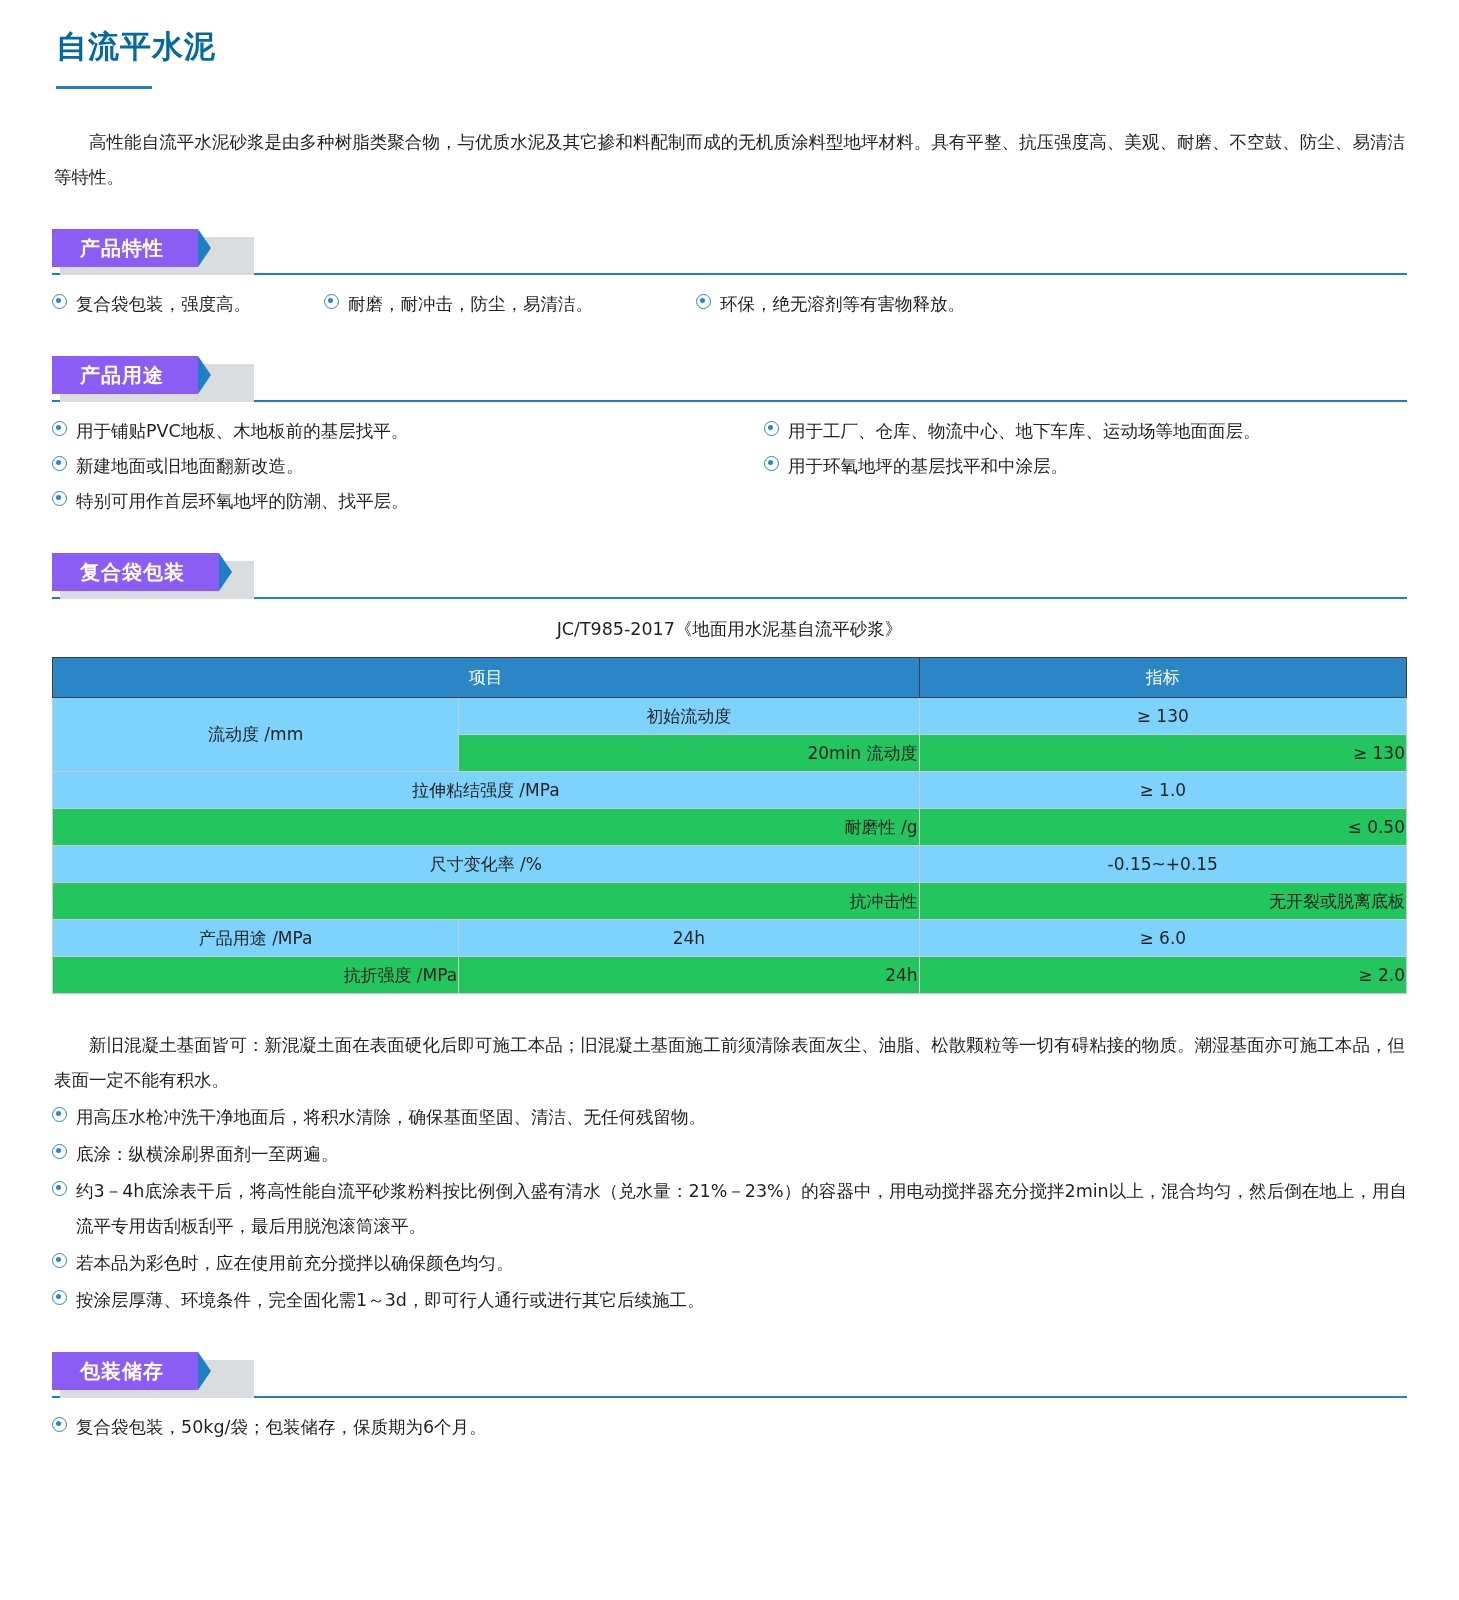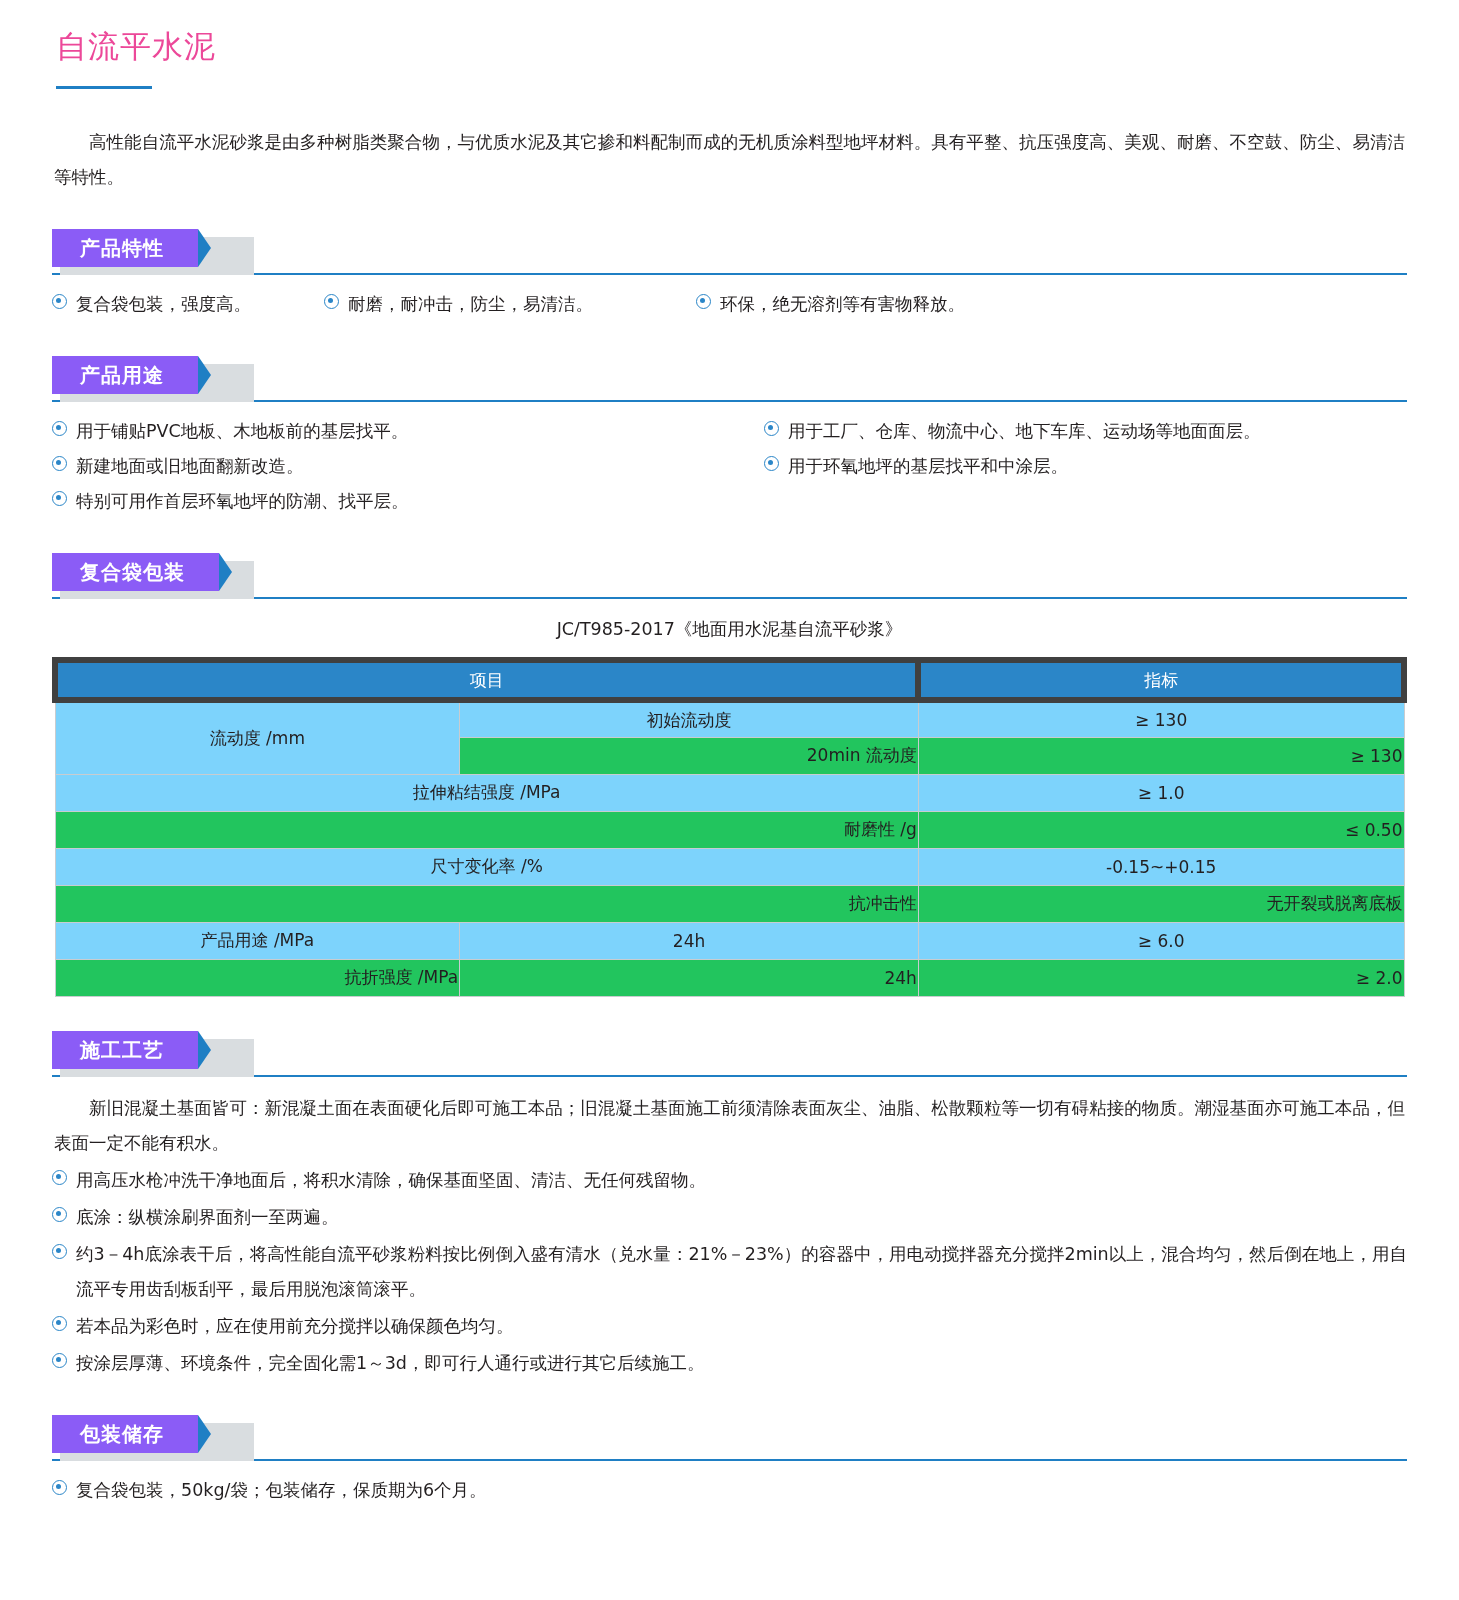--- a/index.html
+++ b/index.html
@@ -15,22 +15,22 @@
     color: #231f20;
     position: relative;
   }
   .page {
     padding: 18px 52px 40px 52px;
   }
 
   
   .doc-title {
     font-size: 31px;
-    font-weight: normal;
-    color: #ec4899;
+    font-weight: bold;
+    color: #0369a1;
     letter-spacing: 1px;
     margin: 8px 0 0 4px;
     line-height: 1.3;
   }
   .title-rule {
     width: 96px;
     height: 3px;
     background: #1f7fc4;
     margin: 20px 0 0 4px;
   }
@@ -148,21 +148,21 @@
   }
   table.tech {
     width: 100%;
     border-collapse: collapse;
     font-size: 17px;
   }
   table.tech th {
     background: #2b86c8;
     color: #ffffff;
     font-weight: normal;
-    border: 6px solid #404040;
+    border: 1px solid #404040;
     height: 40px;
     text-align: center;
   }
   table.tech td {
     border: 1px solid #c9cccf;
     height: 37px;
     text-align: center;
     color: #231f20;
   }
   table.tech tr.shade td { background: #7dd3fc; }
@@ -293,25 +293,20 @@
         <tr class="plain">
           <td>抗折强度 /MPa</td>
           <td>24h</td>
           <td>≥ 2.0</td>
         </tr>
       </tbody>
     </table>
   </div>
 
   <div class="section">
-    <div class="section-head">
-      <div class="banner-shadow"></div>
-      <span class="banner">施工工艺</span>
-      <div class="head-rule"></div>
-    </div>
     <p class="process-para">新旧混凝土基面皆可：新混凝土面在表面硬化后即可施工本品；旧混凝土基面施工前须清除表面灰尘、油脂、松散颗粒等一切有碍粘接的物质。潮湿基面亦可施工本品，但表面一定不能有积水。</p>
     <div class="process-list">
       <div class="bullet">
         <span class="dot"></span>
         <span class="txt">用高压水枪冲洗干净地面后，将积水清除，确保基面坚固、清洁、无任何残留物。</span>
       </div>
       <div class="bullet">
         <span class="dot"></span>
         <span class="txt">底涂：纵横涂刷界面剂一至两遍。</span>
       </div>

